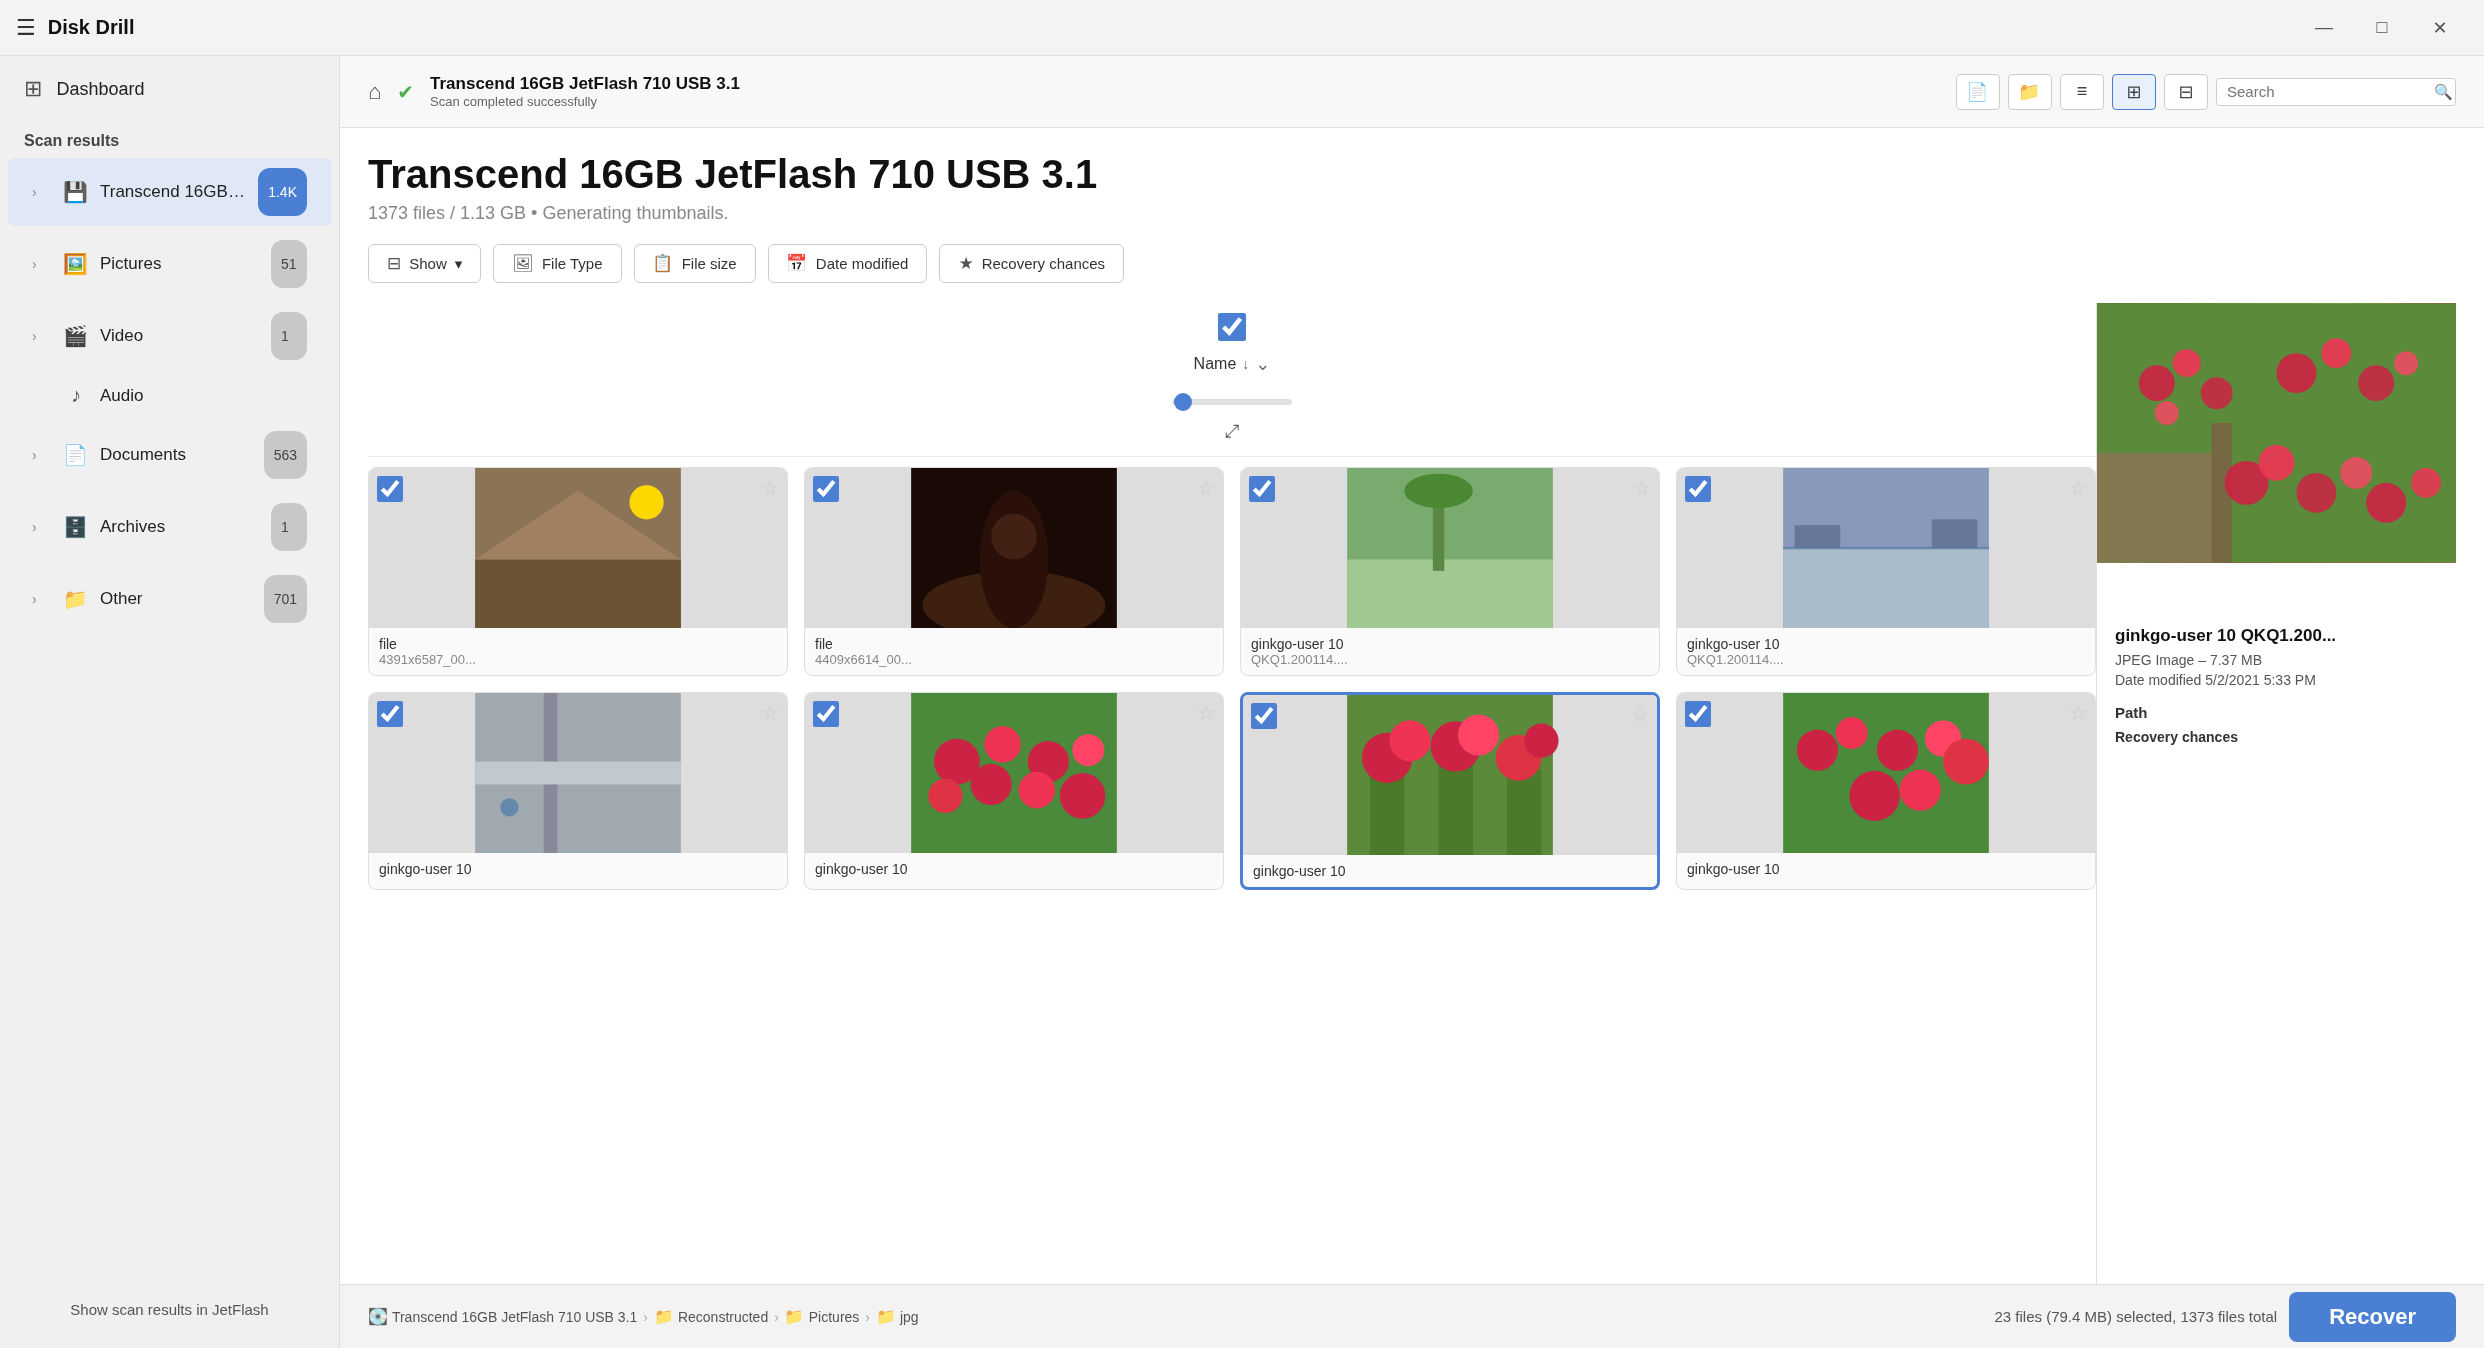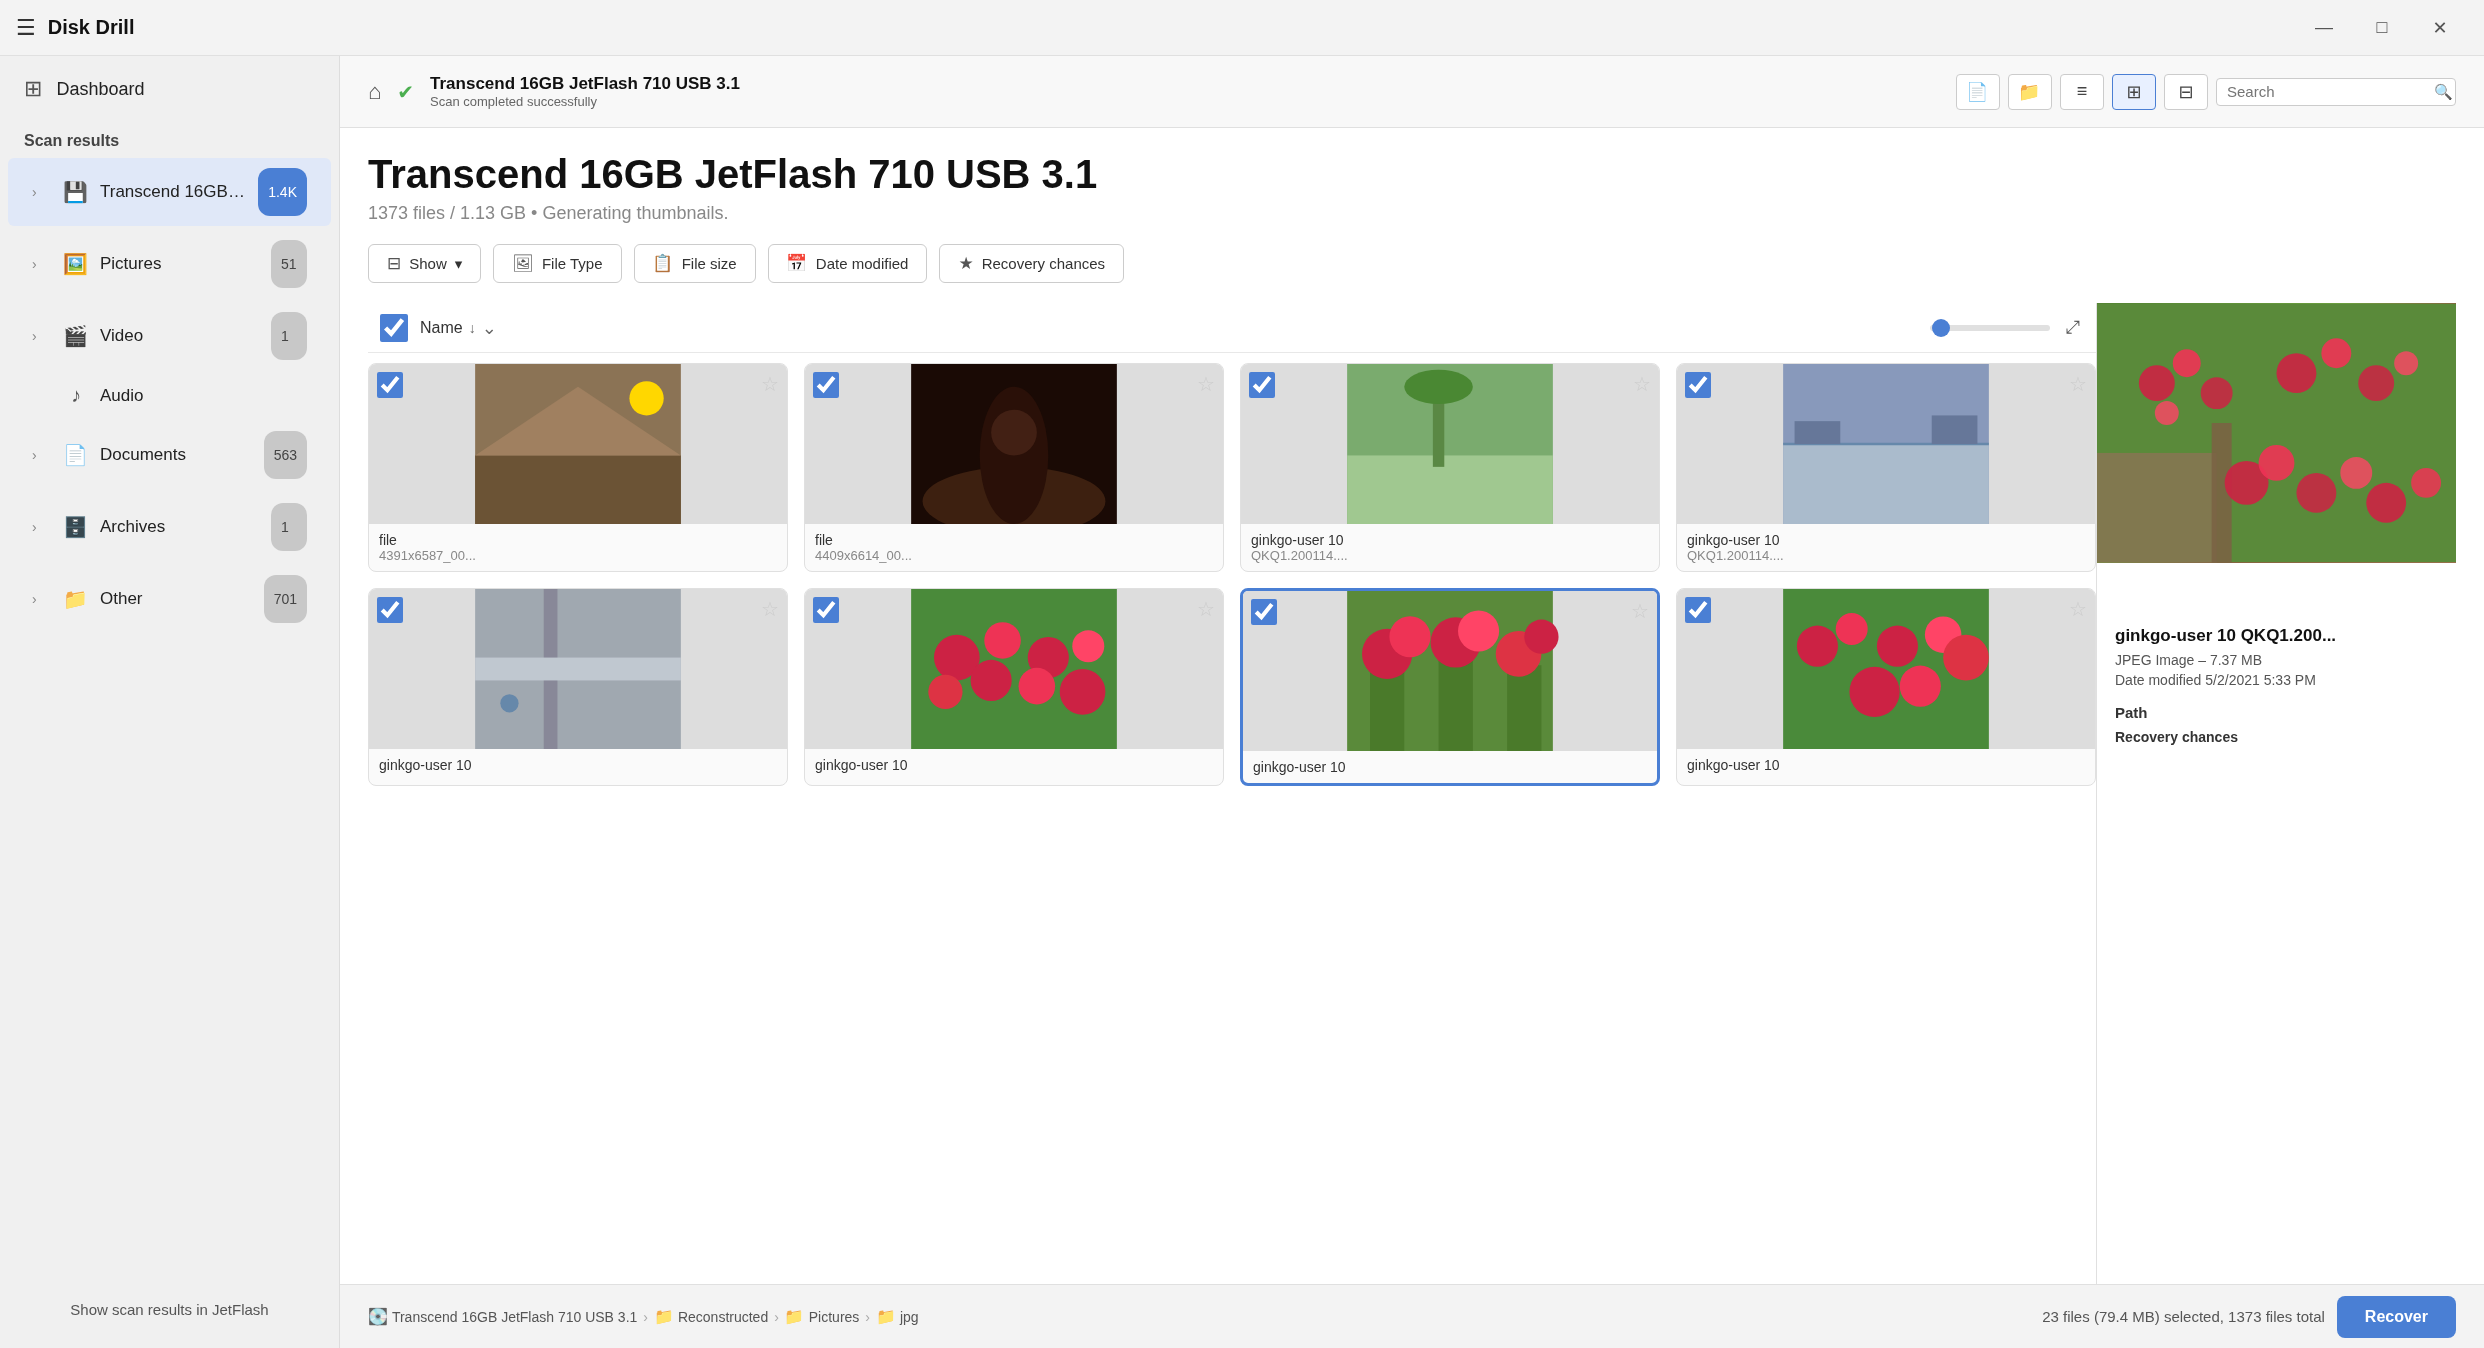--- a/index.html
+++ b/index.html
@@ -102,21 +102,21 @@
     .filter-btn-icon { font-size: 17px; color: #555; }
 
     
     .grid-detail-row { display: flex; flex: 1; overflow: hidden; gap: 0; }
 
     
     .grid-area { flex: 1; display: flex; flex-direction: column; overflow: hidden; }
 
     .grid-header {
       display: flex; align-items: center; gap: 12px;
-      padding: 10px 12px; border-bottom: 1px solid #e8e8e8; margin-bottom: 10px;
+      padding: 10px 12px; border-bottom: 1px solid #e8e8e8; margin-bottom: 10px; flex-direction: column;
     }
     .grid-header-checkbox { width: 28px; height: 28px; accent-color: #4a7fd4; cursor: pointer; }
     .grid-header-name { font-size: 16px; color: #333; display: flex; align-items: center; gap: 6px; }
     .grid-header-sort-icon { font-size: 14px; color: #666; }
     .grid-header-expand { font-size: 18px; color: #666; cursor: pointer; }
     .grid-header-spacer { flex: 1; }
     .grid-header-slider { display: flex; align-items: center; gap: 6px; }
     .slider-track { width: 120px; height: 6px; background: #e0e0e0; border-radius: 3px; position: relative; }
     .slider-thumb { width: 18px; height: 18px; background: #4a7fd4; border-radius: 50%; position: absolute; top: -6px; left: 2px; cursor: pointer; }
     .grid-expand-btn { font-size: 18px; color: #555; cursor: pointer; border: none; background: transparent; padding: 4px; }
@@ -162,21 +162,21 @@
       padding: 10px 28px; background: #f3f3f3;
       border-top: 1px solid #e0e0e0; height: 64px;
     }
     .breadcrumb { display: flex; align-items: center; gap: 6px; flex: 1; font-size: 14px; color: #555; }
     .breadcrumb-item { cursor: pointer; display: flex; align-items: center; gap: 4px; }
     .breadcrumb-item-icon { font-size: 16px; }
     .breadcrumb-sep { color: #aaa; }
     .status-info { font-size: 15px; color: #555; margin-left: auto; }
     .recover-btn {
       background: #4a7fd4; color: #fff; border: none; border-radius: 8px;
-      padding: 12px 28px; font-size: 16px; font-weight: 600; cursor: pointer;
+      padding: 12px 40px; font-size: 22px; font-weight: 600; cursor: pointer;
     }
 
     
     ::-webkit-scrollbar { width: 8px; height: 8px; }
     ::-webkit-scrollbar-track { background: #f0f0f0; }
     ::-webkit-scrollbar-thumb { background: #bbb; border-radius: 4px; }
   </style>
 </head>
 <body>
 

